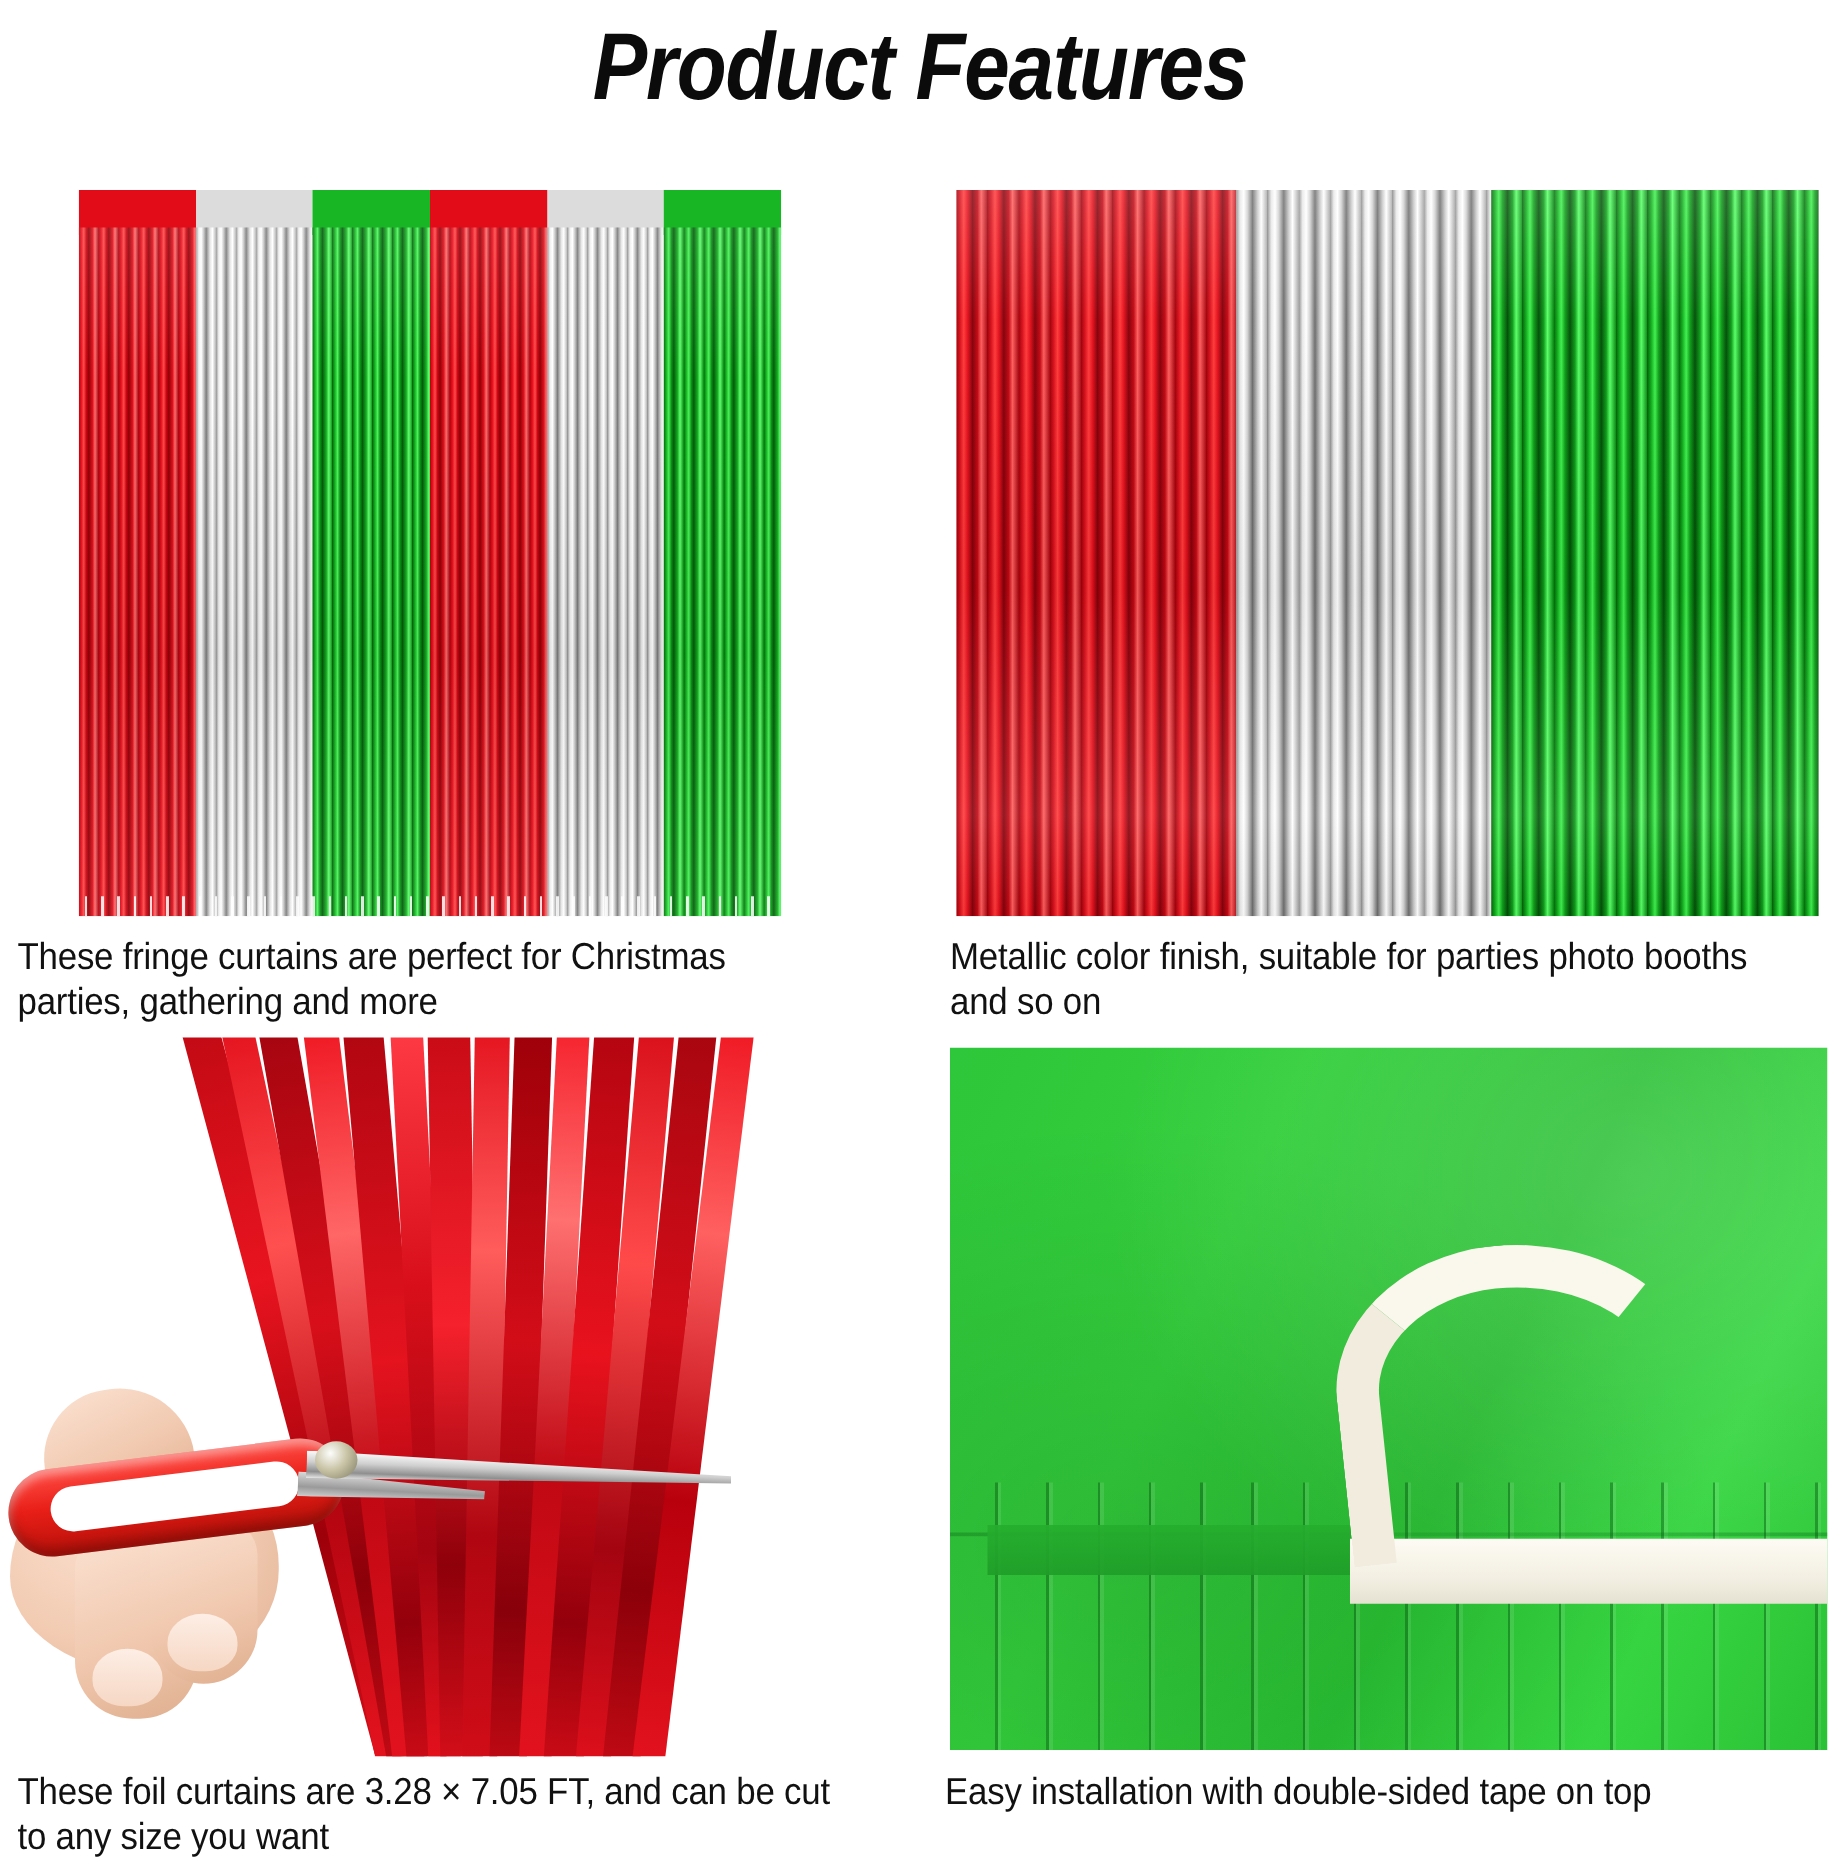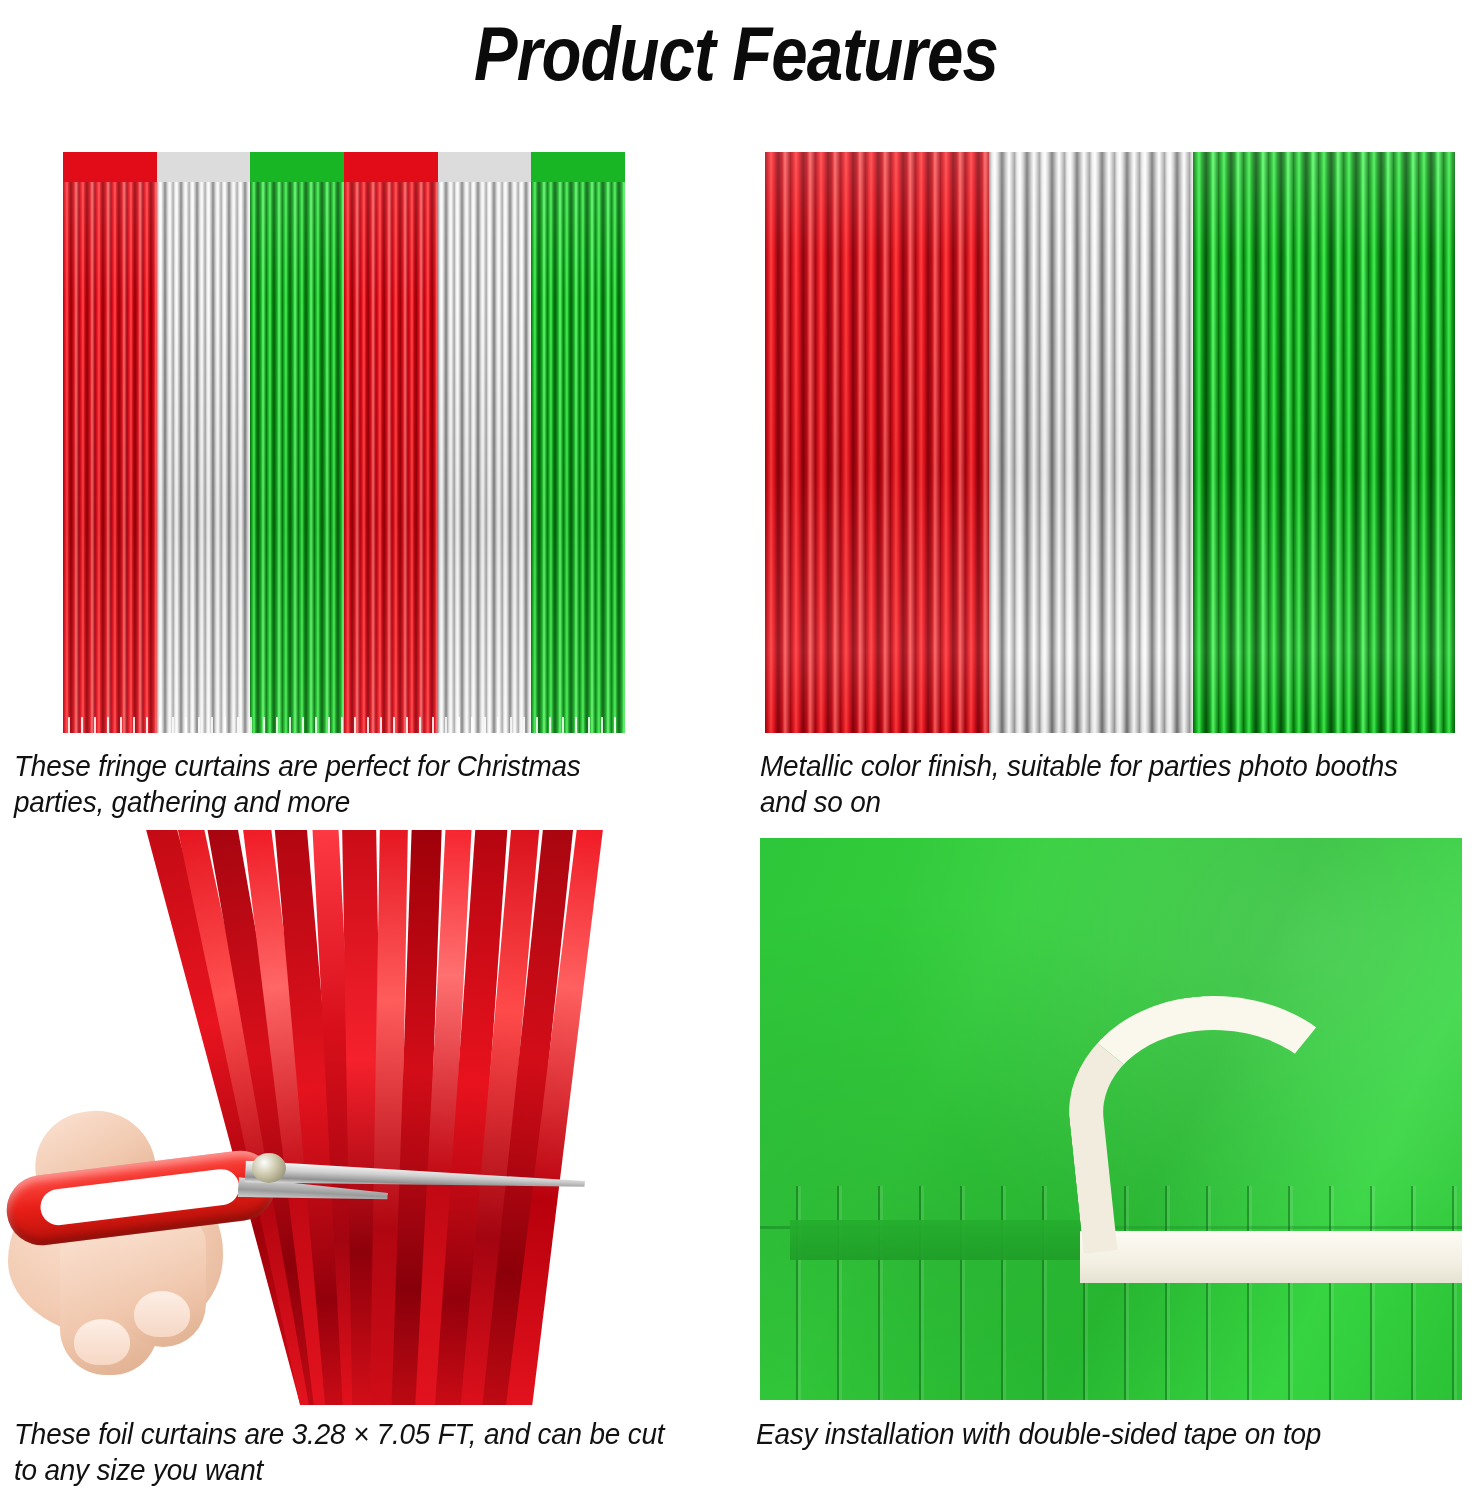--- a/index.html
+++ b/index.html
@@ -27,21 +27,21 @@
     font-weight: bold;
     font-style: italic;
     letter-spacing: -1px;
     color: #0b0b0b;
     transform: scaleX(0.86);
     transform-origin: center top;
     white-space: nowrap;
   }
 
   
-  .cell { position: absolute; font-style: italic; }
+  .cell { position: absolute; }
 
   #cell-1 { left: 0px;   top: 130px; width: 736px; height: 700px; }
   #cell-2 { left: 736px; top: 130px; width: 736px; height: 700px; }
   #cell-3 { left: 0px;   top: 830px; width: 736px; height: 670px; }
   #cell-4 { left: 736px; top: 830px; width: 736px; height: 670px; }
 
   .photo { position: absolute; overflow: hidden; background: #ffffff; }
   .caption {
     position: absolute;
     color: #111111;

